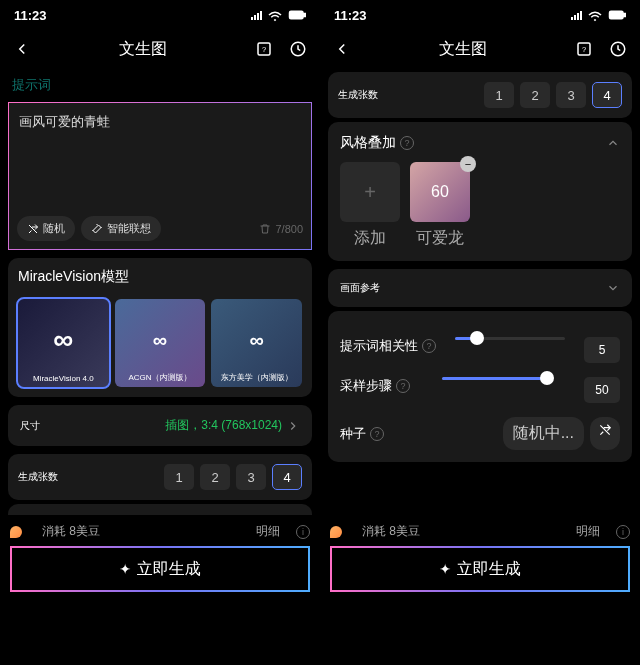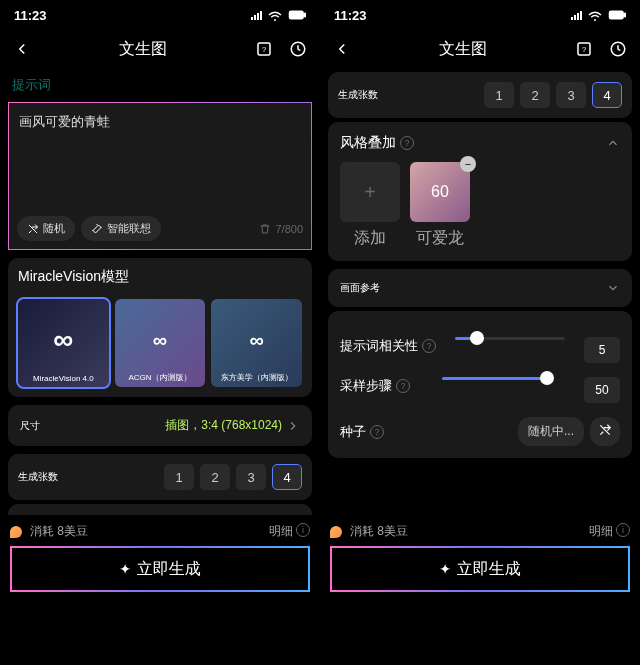--- a/index.html
+++ b/index.html
@@ -20,21 +20,21 @@
 .char-count{margin-left:auto;font-size:11px;color:#666;display:flex;align-items:flex-start;gap:4px}
 .card{background:#1a1a1a;border-radius:10px;padding:10px;margin-top:8px}
 .card-title{font-size:14px;margin-bottom:13px}
 .model-row{display:flex;gap:6px}
 .model-item{flex:1;border-radius:6px;overflow:hidden;position:relative;height:88px;background:linear-gradient(135deg,#2a3a5a,#1a2a4a)}
 .model-item.selected{outline:2px solid #5b7fff}
 .model-item .m-name{position:absolute;bottom:4px;left:0;right:0;text-align:center;font-size:8px;color:#fff}
 .model-logo{position:absolute;top:50%;left:50%;transform:translate(-50%,-60%);font-size:28px;font-weight:bold;color:#fff}
 .row-item{background:#1a1a1a;border-radius:10px;padding:12px;margin-top:8px;display:flex;align-items:center;justify-content:space-between}
 .row-label{font-size:10px}
-.row-value{font-size:12px;color:#bef264;display:flex;align-items:center;gap:4px}
+.row-value{font-size:12px;color:#22c55e;display:flex;align-items:center;gap:4px}
 .count-row{background:#1a1a1a;border-radius:10px;padding:10px;margin-top:8px;display:flex;align-items:center;justify-content:space-between}
 .count-btns{display:flex;gap:6px}
 .count-btn{width:30px;height:26px;background:#2a2a2a;border-radius:5px;display:flex;align-items:center;justify-content:center;font-size:13px;color:#ccc}
 .count-btn.active{border:1.5px solid #5b7fff;color:#fff}
 .accordion{background:#1a1a1a;border-radius:10px;padding:12px;margin-top:4px}
 .acc-header{display:flex;align-items:center;justify-content:space-between}
 .acc-title{font-size:14px;display:flex;align-items:center;gap:4px}
 .help-icon{width:14px;height:14px;border:1px solid #666;border-radius:50%;display:inline-flex;align-items:center;justify-content:center;font-size:9px;color:#666}
 .style-row{display:flex;gap:10px;margin-top:10px}
 .style-item{display:flex;flex-direction:column;align-items:center;gap:6px}
@@ -44,27 +44,27 @@
 .style-box .remove{position:absolute;top:-6px;right:-6px;width:16px;height:16px;background:#ccc;border-radius:50%;display:flex;align-items:center;justify-content:center;font-size:11px;color:#000}
 .style-name{font-size:16px;color:#aaa}
 .slider-row{display:flex;align-items:flex-start;justify-content:space-between;margin-top:14px}
 .slider-label{font-size:13px;display:flex;align-items:center;gap:4px}
 .slider-track{width:110px;height:3px;background:#333;border-radius:2px;position:relative}
 .slider-fill{position:absolute;height:3px;background:#5b7fff;border-radius:2px;left:0}
 .slider-thumb{position:absolute;width:14px;height:14px;background:#fff;border-radius:50%;top:-6px;transform:translateX(-50%)}
 .slider-val{width:36px;height:26px;background:#2a2a2a;border-radius:5px;display:flex;align-items:center;justify-content:center;font-size:12px}
 .seed-row{display:flex;align-items:center;justify-content:space-between;margin-top:14px}
 .seed-btns{display:flex;gap:6px}
-.seed-btn{background:#2a2a2a;border-radius:12px;padding:6px 10px;font-size:12px;color:#ccc}
+.seed-btn{background:#2a2a2a;border-radius:12px;padding:6px 10px;font-size:16px;color:#ccc}
 .seed-btn.sm{padding:6px 8px}
 .footer{padding:8px 10px 10px}
 .cost-row{display:flex;align-items:center;justify-content:space-between;font-size:12px;color:#aaa;margin-bottom:6px}
-.cost-left{display:flex;align-items:center;gap:8px}
+.cost-left{display:flex;align-items:center;gap:20px}
 .bean{width:12px;height:12px;background:linear-gradient(135deg,#ffb366,#ff8c42);border-radius:50% 50% 50% 5%}
-.detail-link{display:flex;align-items:flex-start;gap:3px}
+.detail-link{display:flex;align-items:center;gap:16px}
 .gen-btn{width:100%;height:46px;border-radius:23px;background:#000;border:2px solid;border-image:linear-gradient(90deg,#ff6ec7,#7873f5,#4facfe) 1;display:flex;align-items:center;justify-content:center;gap:6px;font-size:16px;color:#fff;font-weight:500;position:relative}
 .gen-btn::before{content:"";position:absolute;inset:-2px;border-radius:25px;background:linear-gradient(90deg,#ff6ec7,#7873f5,#4facfe);z-index:-1}
 .gen-btn-inner{position:absolute;inset:2px;background:#000;border-radius:21px;display:flex;align-items:center;justify-content:center;gap:6px}
 .sparkle{font-size:14px}
 svg{width:18px;height:18px;stroke:#fff;stroke-width:2;fill:none}
 .chev{width:14px;height:14px;stroke:#888}
 .sig-bars{display:flex;align-items:flex-end;gap:1px;height:10px}
 .sig-bars span{width:2px;background:#fff}
 </style>
 </head>

